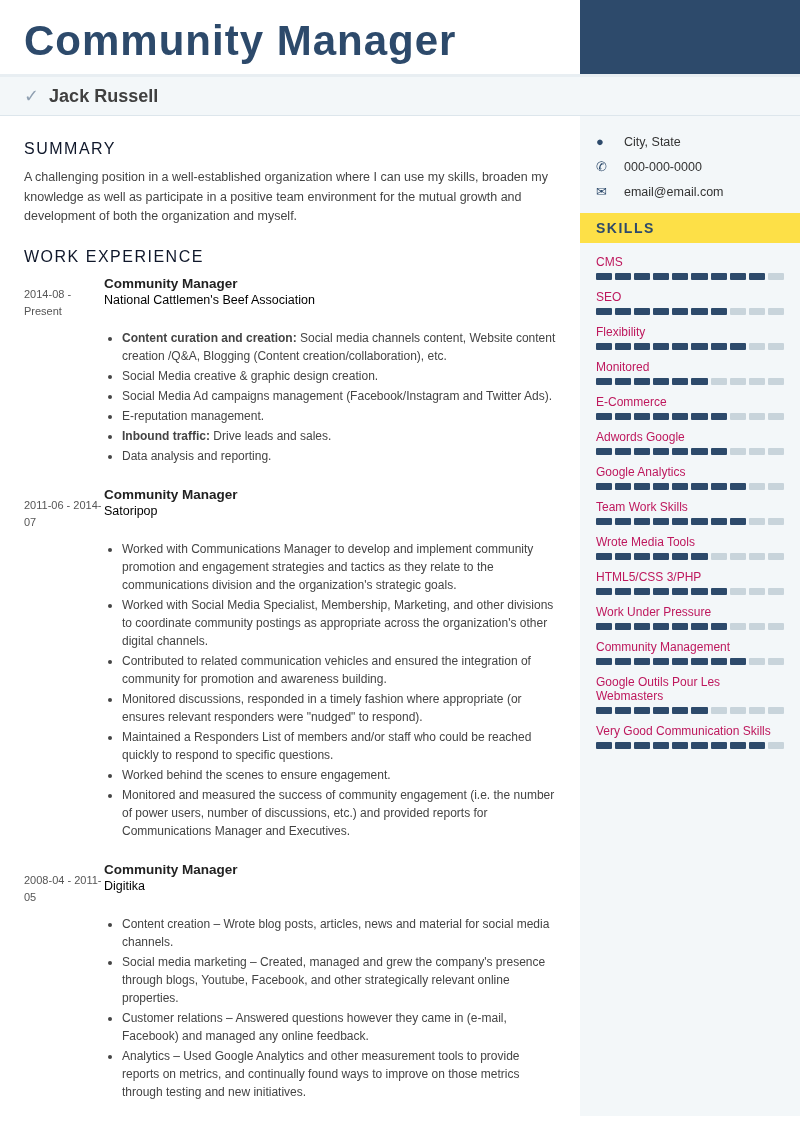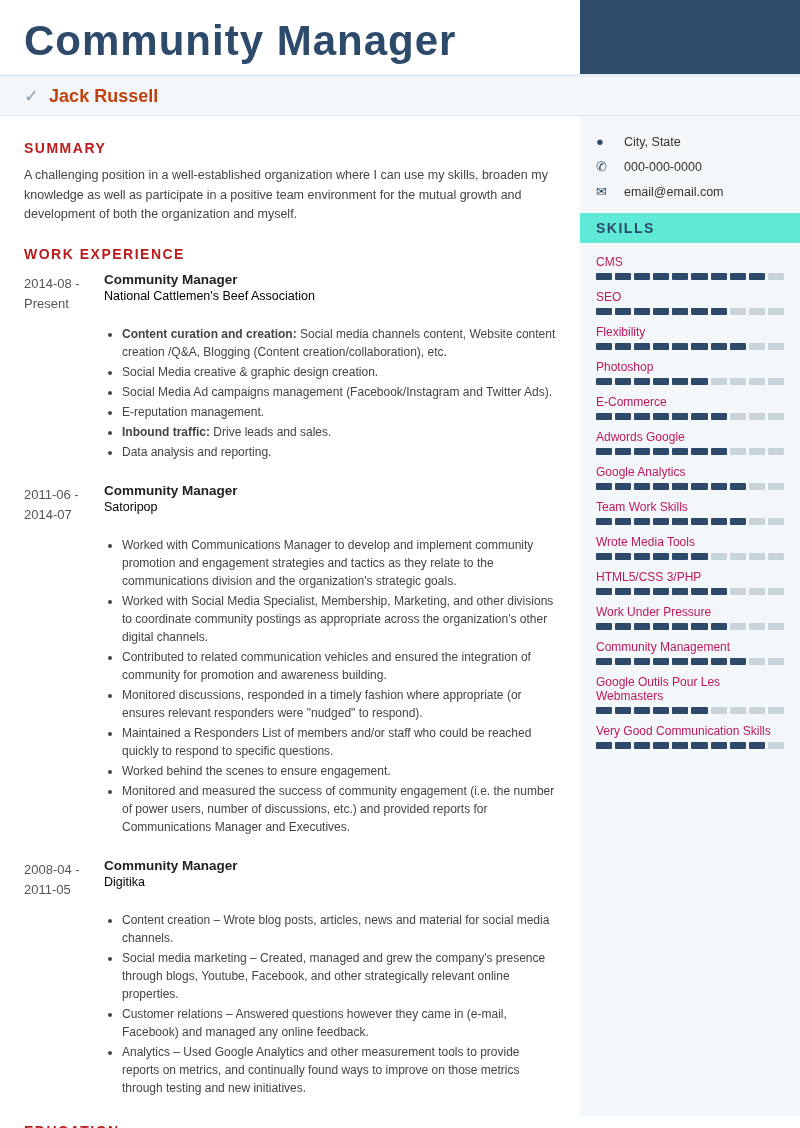--- a/index.html
+++ b/index.html
@@ -46,21 +46,21 @@
     }
     .name-icon {
       color: #2d4a6b;
       font-size: 18px;
       margin-right: 10px;
       opacity: 0.5;
     }
     .name-text {
       font-size: 18px;
       font-weight: 600;
-      color: #c2410c;
+      color: #404040;
     }
 
     
     .main-layout {
       display: flex;
       align-items: flex-start;
     }
 
     
     .left-col {
@@ -72,24 +72,24 @@
     
     .right-col {
       width: 220px;
       background: #f3f7f9;
       padding: 18px 16px;
       min-height: 1000px;
     }
 
     
     .section-heading {
-      font-size: 14px;
-      font-weight: 700;
+      font-size: 16px;
+      font-weight: 400;
       letter-spacing: 1.5px;
-      color: #b91c1c;
+      color: #0f172a;
       text-transform: uppercase;
       margin-bottom: 10px;
       margin-top: 24px;
     }
     .section-heading:first-child {
       margin-top: 0;
     }
 
     
     .summary-text {
@@ -99,24 +99,25 @@
     }
 
     
     .work-entry {
       display: flex;
       margin-bottom: 20px;
     }
     .work-date {
       width: 80px;
       min-width: 80px;
-      font-size: 13px;
+      font-size: 11px;
       color: #555;
       line-height: 1.5;
       padding-top: 2px;
+      margin-top: 8px;
     }
     .work-content {
       flex: 1;
     }
     .job-title {
       font-size: 13.5px;
       font-weight: 700;
       color: #222;
       margin-bottom: 2px;
     }
@@ -172,21 +173,21 @@
       font-size: 13px;
       flex-shrink: 0;
     }
 
     .skills-section-title {
       font-size: 14px;
       font-weight: 800;
       letter-spacing: 1.5px;
       color: #2d4a6b;
       text-transform: uppercase;
-      background: #5eead4;
+      background: #fde047;
       margin: 14px -16px 12px -16px;
       padding: 7px 16px;
     }
 
     .skill-item {
       margin-bottom: 10px;
     }
     .skill-name {
       font-size: 12px;
       color: #be185d;
@@ -347,21 +348,21 @@
             <div class="skill-seg"></div>
             <div class="skill-seg"></div>
             <div class="skill-seg"></div>
             <div class="skill-seg"></div>
             <div class="skill-seg"></div>
             <div class="skill-seg empty"></div>
             <div class="skill-seg empty"></div>
           </div>
         </div>
         <div class="skill-item">
-          <div class="skill-name">Photoshop</div>
+          <div class="skill-name">Monitored</div>
           <div class="skill-bar">
             <div class="skill-seg"></div>
             <div class="skill-seg"></div>
             <div class="skill-seg"></div>
             <div class="skill-seg"></div>
             <div class="skill-seg"></div>
             <div class="skill-seg"></div>
             <div class="skill-seg empty"></div>
             <div class="skill-seg empty"></div>
             <div class="skill-seg empty"></div>

